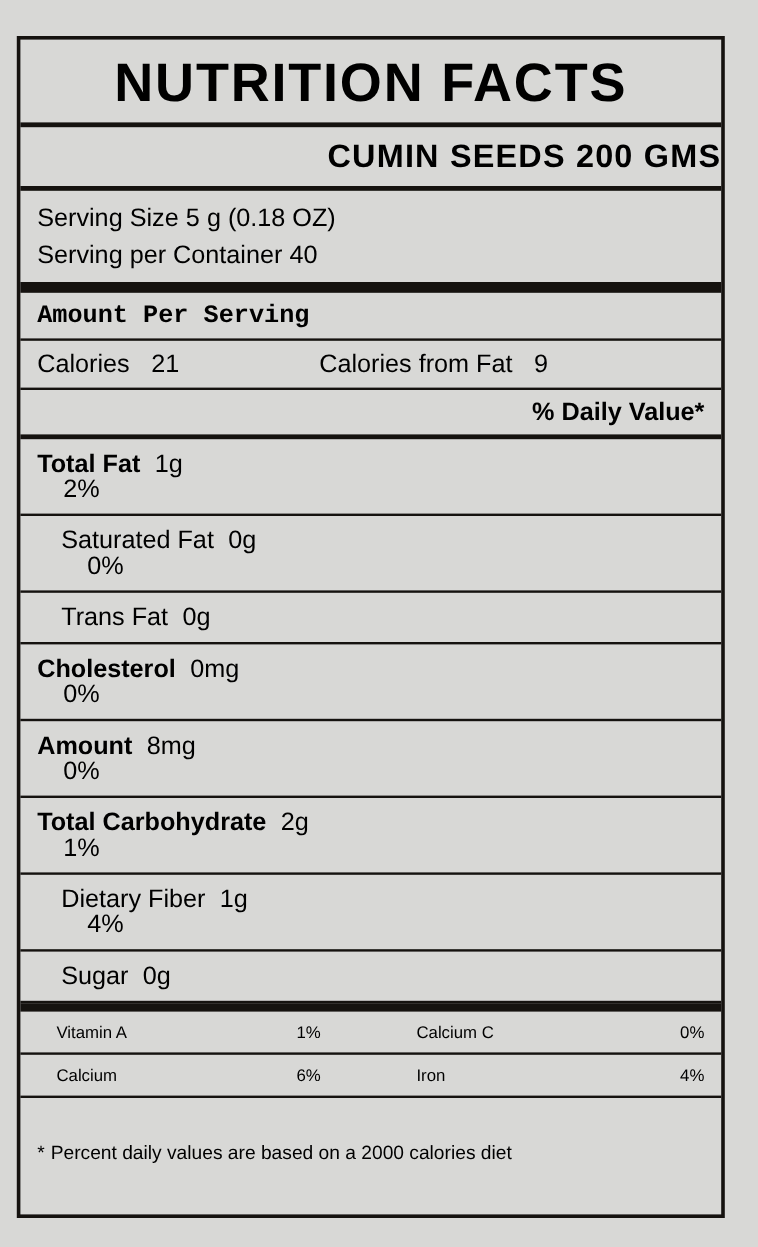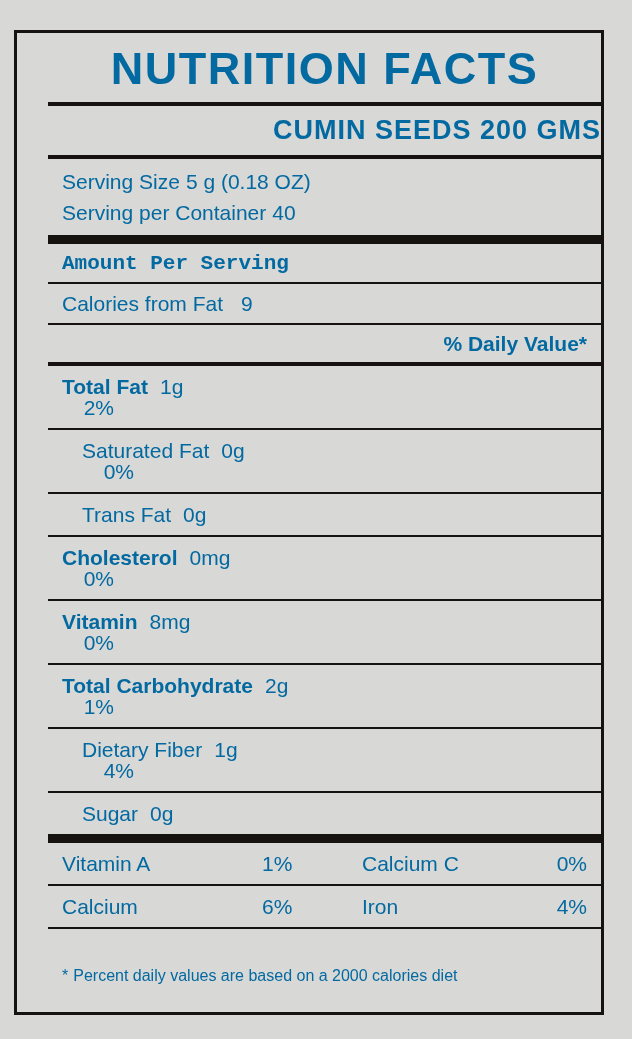--- a/index.html
+++ b/index.html
@@ -15,22 +15,21 @@
   }
   #label {
     position: absolute;
     left: 14px;
     top: 30px;
     width: 590px;
     height: 985px;
     background: #d8d8d6;
     border: 3px solid #15120f;
     box-sizing: border-box;
-    color: #0369a1;
-    padding-left: 31px;
+    color: #000000;
   }
   .row {
     position: relative;
     box-sizing: border-box;
     padding: 0 14px;
   }
   .rule-thin { border-top: 2px solid #15120f; }
   .rule-med  { border-top: 4px solid #15120f; }
   .rule-thick{ border-top: 9px solid #15120f; }
   .rule-heavy{ border-top: 7px solid #15120f; }
@@ -101,26 +100,27 @@
     align-items: baseline;
     flex-direction: column;
   }
   .nut .name { flex: 1; }
   .nut .name .amt { margin-left: 12px; font-weight: normal; }
   .nut .pct { text-align: right; min-width: 52px; }
   .bold .name { font-weight: bold; }
   .indent { padding-left: 34px; }
 
   .vit {
-    font-size: 21px;
+    font-size: 14px;
     line-height: 1;
     padding-top: 10px;
     padding-bottom: 10px;
     display: flex;
     align-items: center;
+    margin-left: 16px;
   }
   .vit .c1 { width: 200px; }
   .vit .c2 { width: 100px; }
   .vit .c3 { flex: 1; }
   .vit .c4 { text-align: right; min-width: 52px; }
 
   .footnote {
     font-size: 16px;
     line-height: 1.1;
     padding-top: 10px;
@@ -150,20 +150,23 @@
     <span>Serving per Container</span><span class="v">40</span>
   </div>
 
   <div class="rule-thick"></div>
 
   <div class="row amount">Amount Per Serving</div>
 
   <div class="rule-thin"></div>
 
   <div class="row calories">
+    <span class="left">
+      <span>Calories</span><span class="num">21</span>
+    </span>
     <span class="right">
       <span>Calories from Fat</span><span class="num">9</span>
     </span>
   </div>
 
   <div class="rule-thin"></div>
 
   <div class="row dv-head">% Daily Value*</div>
 
   <div class="rule-med"></div>
@@ -195,21 +198,21 @@
   <div class="row nut bold">
     <span class="name">
       <span>Cholesterol</span><span class="amt">0mg</span>
     </span>
     <span class="pct">0%</span>
   </div>
   <div class="rule-thin"></div>
 
   <div class="row nut bold">
     <span class="name">
-      <span>Vitamin</span><span class="amt">8mg</span>
+      <span>Amount</span><span class="amt">8mg</span>
     </span>
     <span class="pct">0%</span>
   </div>
   <div class="rule-thin"></div>
 
   <div class="row nut bold">
     <span class="name">
       <span>Total Carbohydrate</span><span class="amt">2g</span>
     </span>
     <span class="pct">1%</span>

